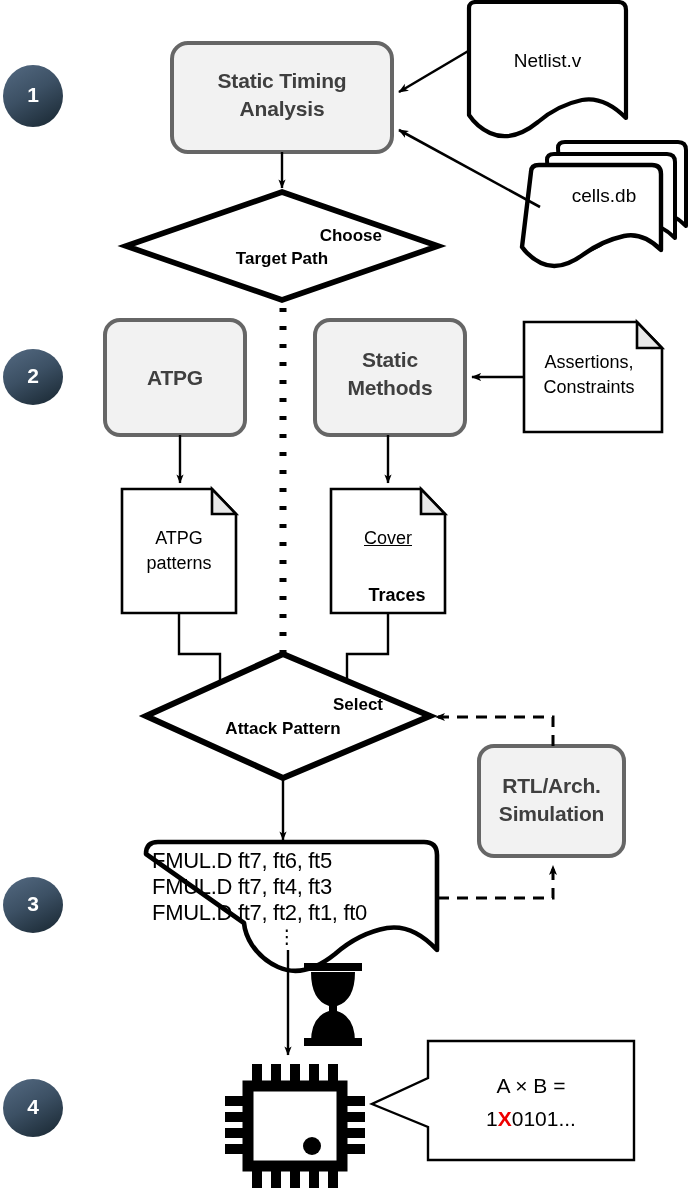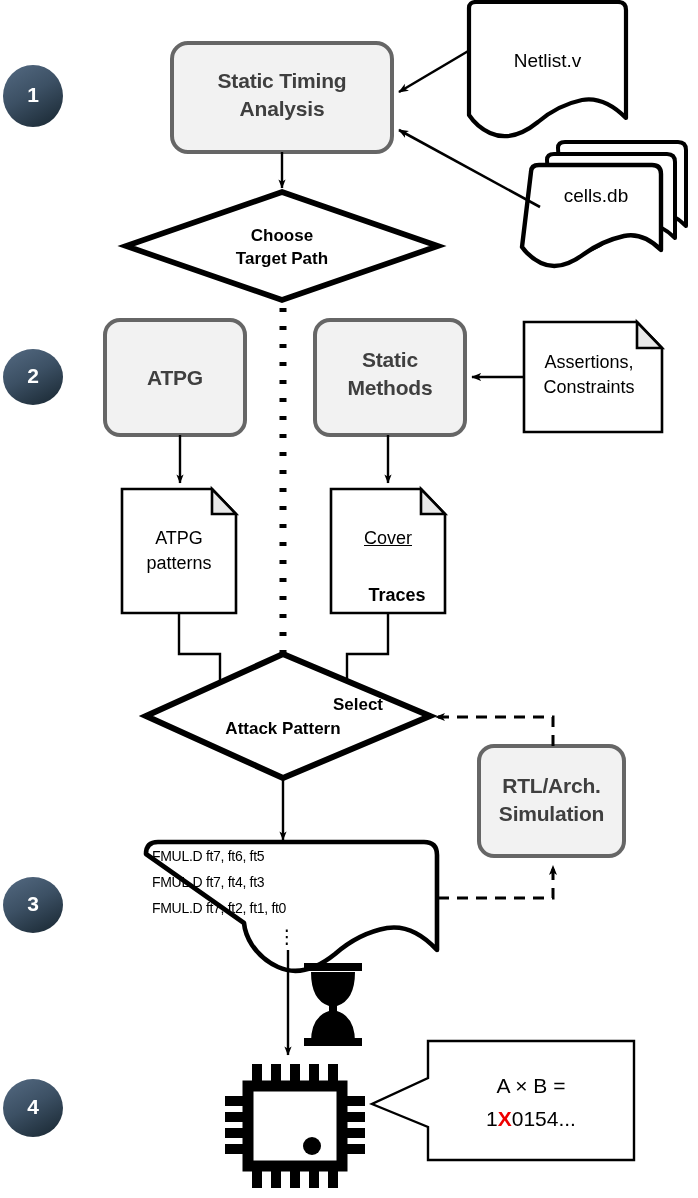--- a/index.html
+++ b/index.html
@@ -7,21 +7,21 @@
     width:698px;height:1198px;position:relative;overflow:hidden;
     font-family:"Liberation Sans","DejaVu Sans",sans-serif;
   }
   #root{position:absolute;left:0;top:0;width:698px;height:1198px;}
   svg.layer{position:absolute;left:0;top:0;width:698px;height:1198px;overflow:visible;}
   .txt{position:absolute;text-align:center;line-height:1.12;white-space:pre;}
   .proc-label{font-weight:bold;color:#3f3f3f;font-size:21px;letter-spacing:-0.2px;}
   .dia-label{font-weight:bold;color:#000;font-size:17px;}
   .doc-label{color:#000;font-size:19px;font-weight:normal;}
   .note-label{color:#000;font-size:18px;font-weight:normal;}
-  .code-line{position:absolute;color:#000;font-size:14px;text-align:left;white-space:pre;letter-spacing:-0.3px;}
+  .code-line{position:absolute;color:#000;font-size:22px;text-align:left;white-space:pre;letter-spacing:-0.3px;}
   .badge-num{position:absolute;color:#ffffff;font-weight:bold;font-size:21px;text-align:center;}
   .callout-line{position:absolute;color:#000;font-size:21px;text-align:center;white-space:pre;}
   .callout-line .xbit{color:#ee0000;font-weight:bold;}
   .vdots{position:absolute;color:#000;font-size:19px;text-align:center;line-height:0.5;}
 </style>
 </head>
 <body>
 
 <div id="root">
 
@@ -180,23 +180,23 @@
   <div class="badge-num" style="left:13px;top:83px;width:40px;">1</div>
   <div class="badge-num" style="left:13px;top:364px;width:40px;">2</div>
   <div class="badge-num" style="left:13px;top:892px;width:40px;">3</div>
   <div class="badge-num" style="left:13px;top:1095px;width:40px;">4</div>
 
   <div class="txt proc-label" style="left:172px;top:69px;width:220px;">Static Timing</div>
   <div class="txt proc-label" style="left:172px;top:97px;width:220px;">Analysis</div>
 
   <div class="txt doc-label" style="left:469px;top:50px;width:157px;">Netlist.v</div>
 
-  <div class="txt doc-label" style="left:531px;top:185px;width:130px;">cells.db</div>
-
-  <div class="txt dia-label" style="left:182px;top:226px;width:200px;">Choose</div>
+  <div class="txt doc-label" style="left:531px;top:185px;width:130px;padding-left:8px;">cells.db</div>
+
+  <div class="txt dia-label" style="left:182px;top:226px;width:200px;text-align:right;">Choose</div>
   <div class="txt dia-label" style="left:182px;top:249px;width:200px;">Target Path</div>
 
   <div class="txt proc-label" style="left:105px;top:366px;width:140px;">ATPG</div>
 
   <div class="txt proc-label" style="left:315px;top:348px;width:150px;">Static</div>
   <div class="txt proc-label" style="left:315px;top:376px;width:150px;">Methods</div>
 
   <div class="txt note-label" style="left:524px;top:352px;width:130px;">Assertions,</div>
   <div class="txt note-label" style="left:524px;top:377px;width:130px;">Constraints</div>
 
@@ -211,15 +211,15 @@
 
   <div class="txt proc-label" style="left:479px;top:774px;width:145px;">RTL/Arch.</div>
   <div class="txt proc-label" style="left:479px;top:802px;width:145px;">Simulation</div>
 
   <div class="code-line" style="left:152px;top:848px;">FMUL.D ft7, ft6, ft5</div>
   <div class="code-line" style="left:152px;top:874px;">FMUL.D ft7, ft4, ft3</div>
   <div class="code-line" style="left:152px;top:900px;">FMUL.D ft7, ft2, ft1, ft0</div>
   <div class="vdots" style="left:252px;top:932px;width:70px;">⋮</div>
 
   <div class="callout-line" style="left:428px;top:1074px;width:206px;">A × B =</div>
-  <div class="callout-line" style="left:428px;top:1107px;width:206px;"><span>1</span><span class="xbit">X</span><span>0154...</span></div>
+  <div class="callout-line" style="left:428px;top:1107px;width:206px;"><span>1</span><span class="xbit">X</span><span>0101...</span></div>
 
 </div>
 
 </body></html>

